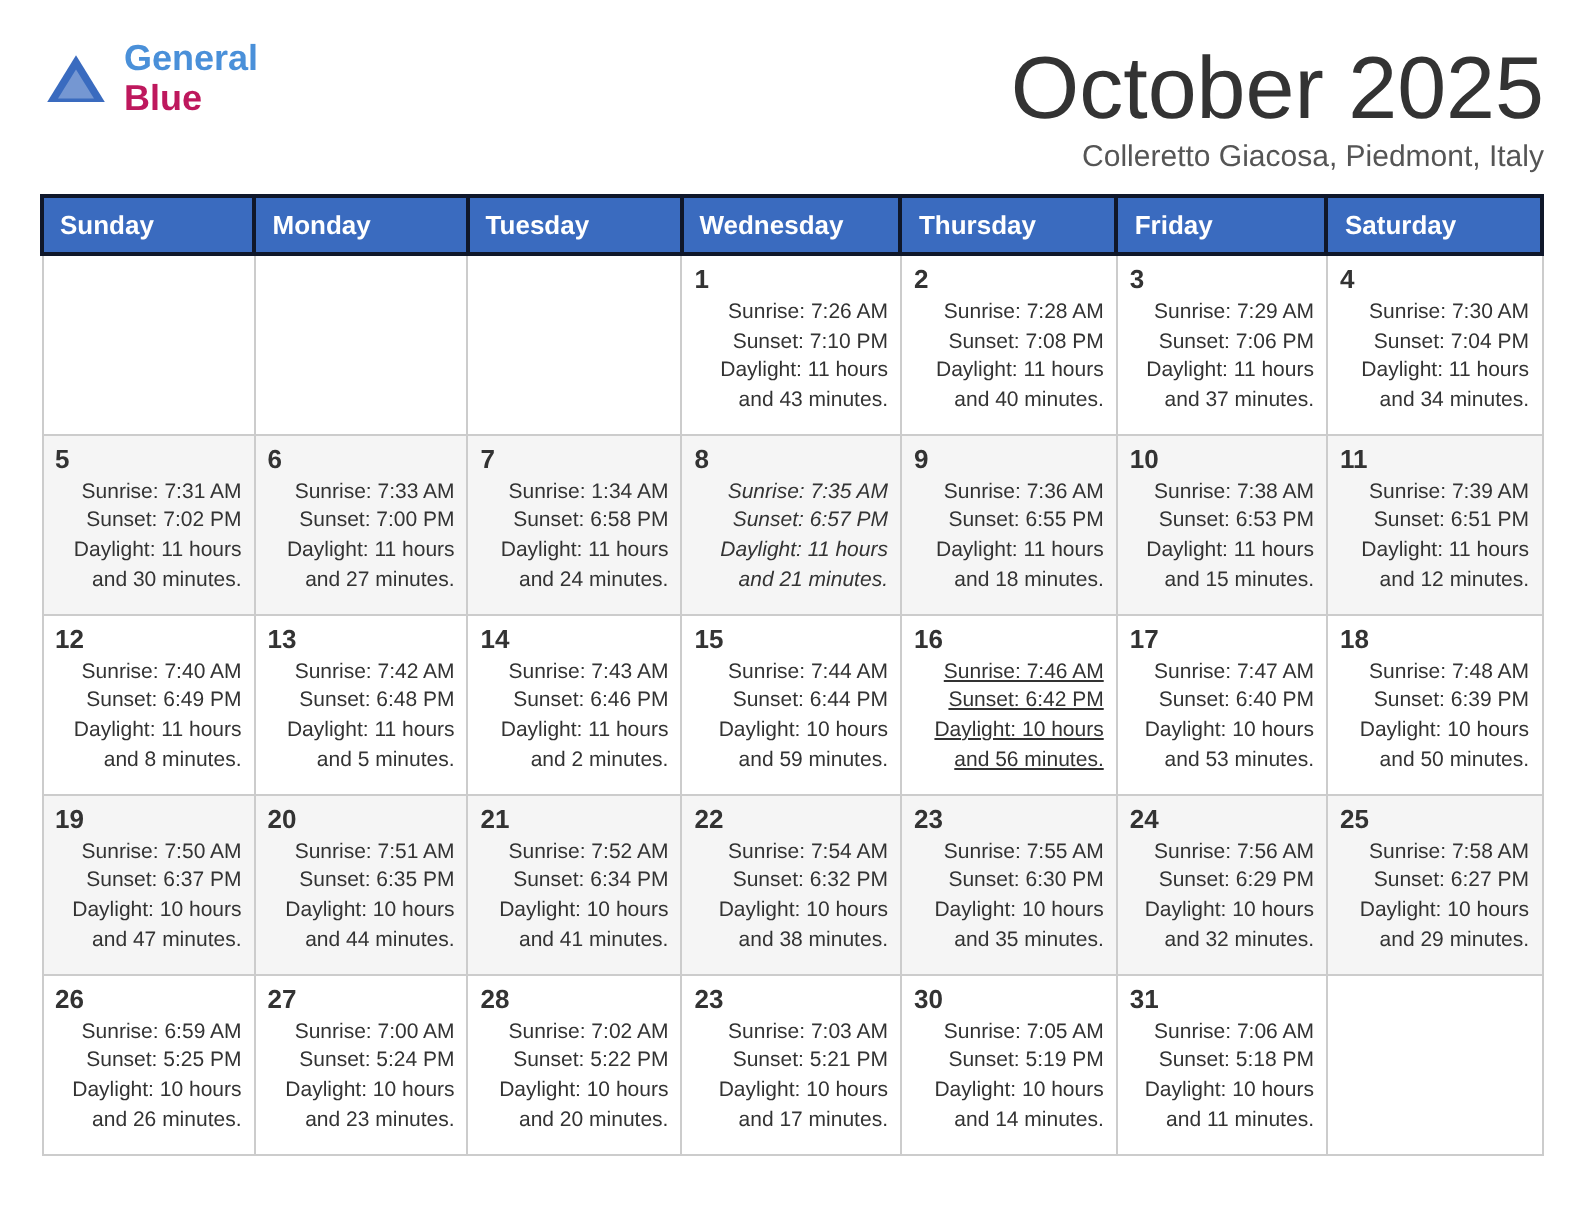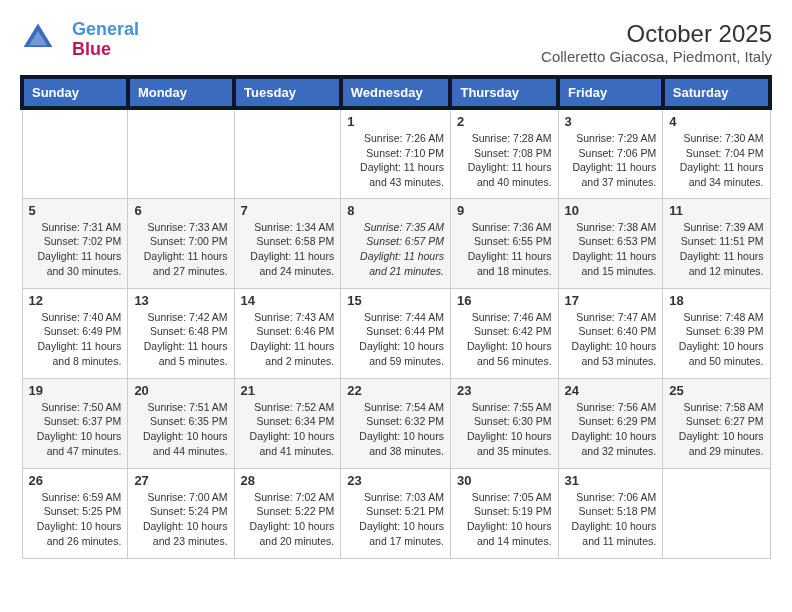--- a/index.html
+++ b/index.html
@@ -11,60 +11,60 @@
       padding: 20px;
     }
     .header {
       display: flex;
       align-items: flex-start;
       justify-content: space-between;
       margin-bottom: 10px;
     }
     .logo {
       display: flex;
-      align-items: flex-start;
-      gap: 16px;
+      align-items: flex-end;
+      gap: 6px;
     }
     .logo-text {
       font-size: 18px;
       font-weight: bold;
       color: #333;
       line-height: 1.1;
     }
     .logo-text span {
       color: #4a90d9;
     }
     .logo-icon {
       width: 36px;
       height: 36px;
     }
     .title-block {
       text-align: right;
     }
     .calendar-title {
-      font-size: 24px;
+      font-size: 44px;
       color: #333;
       font-weight: normal;
     }
     .calendar-subtitle {
       font-size: 15px;
       color: #555;
     }
     .calendar {
       width: 100%;
       border-collapse: collapse;
       border: 1px solid #ccc;
     }
     .calendar th {
       background-color: #3a6bbf;
       color: #fff;
       text-align: left;
       padding: 6px 8px;
       font-size: 13px;
-      border: 4px solid #0f172a;
+      border: 2px solid #0f172a;
     }
     .calendar td {
       border: 1px solid #ccc;
       vertical-align: top;
       padding: 4px 6px;
       width: 113px;
       min-height: 90px;
       font-size: 11px;
       color: #333;
       background: #fff;
@@ -196,21 +196,21 @@
         <td>
           <span class="day-number">10</span>
           <div class="day-info" style="white-space: pre-line;">Sunrise: 7:38 AM
 Sunset: 6:53 PM
 Daylight: 11 hours
 and 15 minutes.</div>
         </td>
         <td>
           <span class="day-number">11</span>
           <div class="day-info" style="white-space: pre-line;">Sunrise: 7:39 AM
-Sunset: 11:51 PM
+Sunset: 6:51 PM
 Daylight: 11 hours
 and 12 minutes.</div>
         </td>
       </tr>
       <tr class="week-row">
         <td>
           <span class="day-number">12</span>
           <div class="day-info" style="white-space: pre-line;">Sunrise: 7:40 AM
 Sunset: 6:49 PM
 Daylight: 11 hours
@@ -232,21 +232,21 @@
         </td>
         <td>
           <span class="day-number">15</span>
           <div class="day-info" style="white-space: pre-line;">Sunrise: 7:44 AM
 Sunset: 6:44 PM
 Daylight: 10 hours
 and 59 minutes.</div>
         </td>
         <td>
           <span class="day-number">16</span>
-          <div class="day-info" style="white-space: pre-line;">Sunrise: 7:46 AM
+          <div class="day-info" style="white-space: pre-line; text-decoration: underline;">Sunrise: 7:46 AM
 Sunset: 6:42 PM
 Daylight: 10 hours
 and 56 minutes.</div>
         </td>
         <td>
           <span class="day-number">17</span>
           <div class="day-info" style="white-space: pre-line;">Sunrise: 7:47 AM
 Sunset: 6:40 PM
 Daylight: 10 hours
 and 53 minutes.</div>

